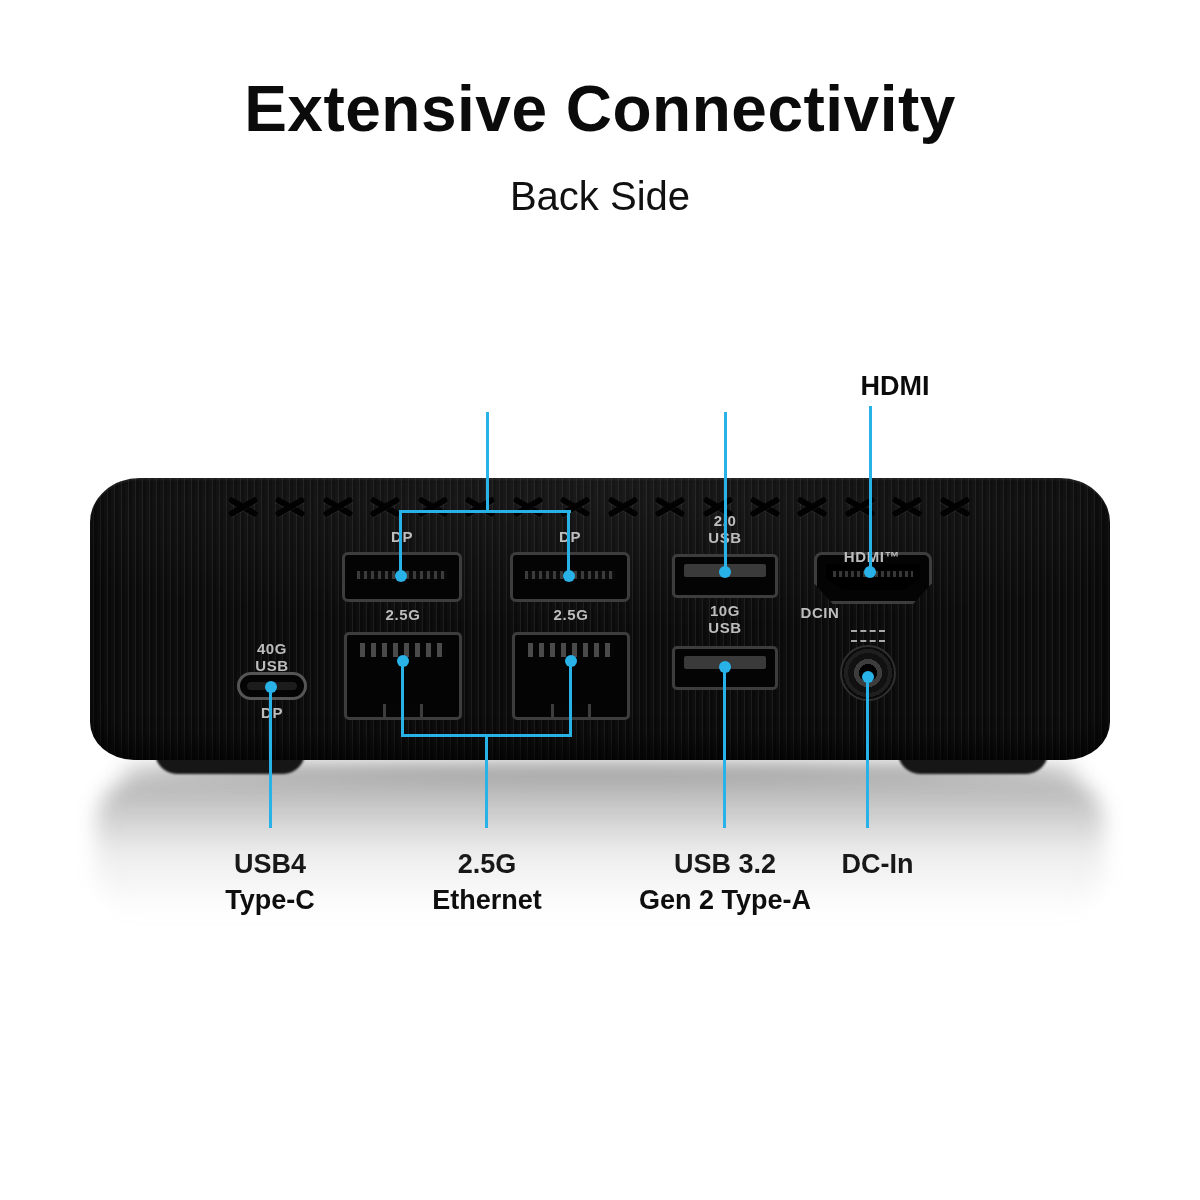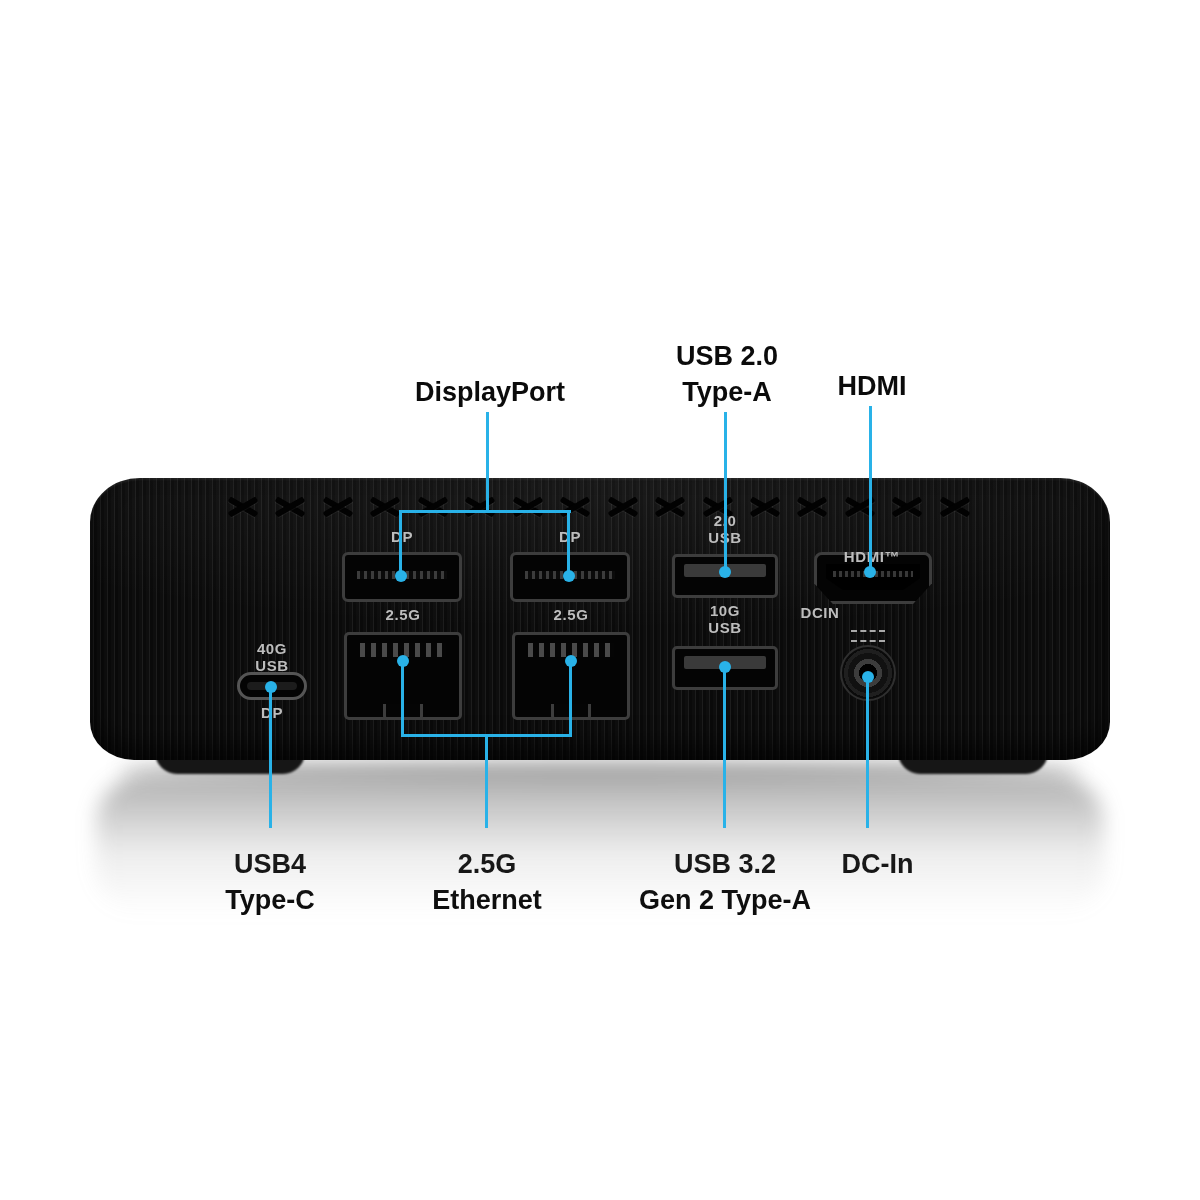--- a/index.html
+++ b/index.html
@@ -78,25 +78,24 @@
   .port-usbc{width:70px;height:28px;border-radius:14px;border-color:#555555;}
   .port-usbc .slot{position:absolute;left:7px;right:7px;top:7px;bottom:7px;border-radius:8px;background:#1c1c1c;}
   .port-dc{width:56px;height:56px;border-radius:50%;border:2px solid #2f2f2f;
     background:radial-gradient(circle at 50% 50%, #000 0 9px, #3c3c3c 9px 14px, #111 14px 20px, #1f1f1f 20px 24px, #0a0a0a 24px);}
 </style>
 </head>
 <body>
 
 <div class="canvas" style="--accent: #29b2e8;">
 
-
-  <div class="callout" style="left:370px;top:374px;width:240px">DisplayPort</div>
-  <div class="callout" style="left:617px;top:338px;width:220px">USB 2.0
-Type-A</div>
-  <div class="callout" style="left:802px;top:368px;width:140px">HDMI</div>
+  <h1 class="title">Extensive Connectivity</h1>
+  <h2 class="subtitle">Back Side</h2>
+
+  <div class="callout" style="left:825px;top:368px;width:140px">HDMI</div>
 
   <div class="callout" style="left:160px;top:846px;width:220px">USB4
 Type-C</div>
   <div class="callout" style="left:377px;top:846px;width:220px">2.5G
 Ethernet</div>
   <div class="callout" style="left:600px;top:846px;width:250px">USB 3.2
 Gen 2 Type-A</div>
   <div class="callout" style="left:790px;top:846px;width:175px">DC-In</div>
 
   <div class="reflection"></div>

